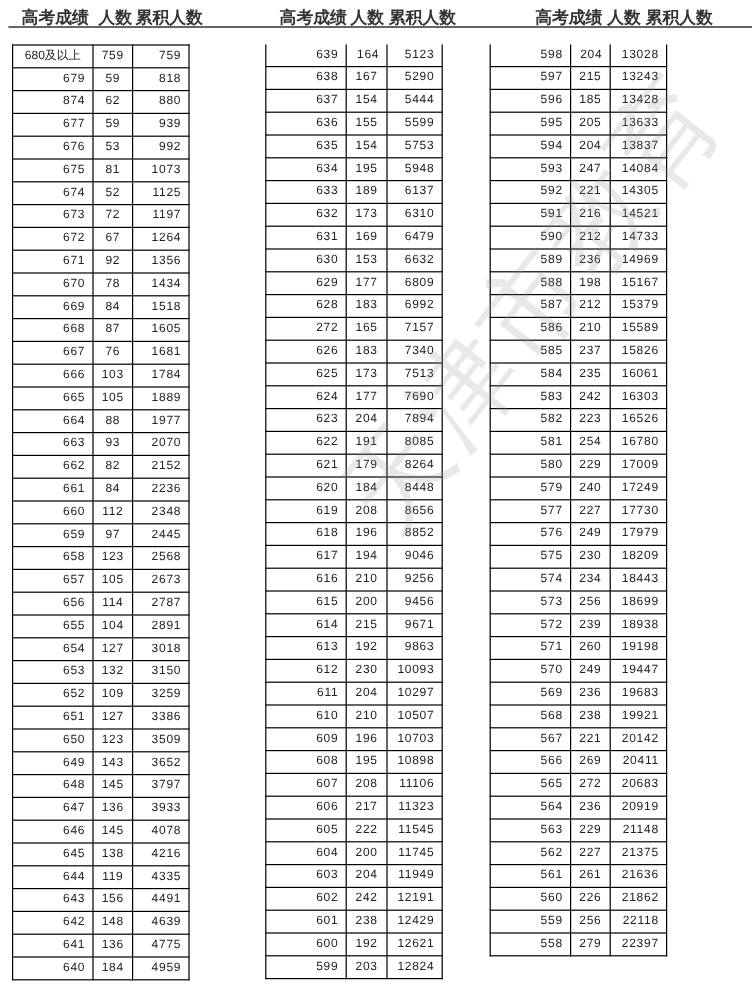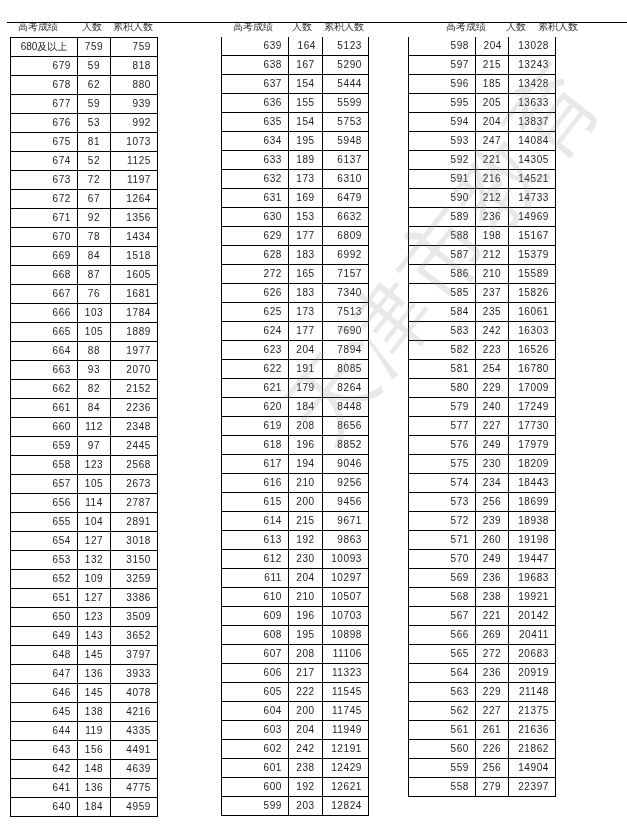--- a/index.html
+++ b/index.html
@@ -1,19 +1,19 @@
 <!DOCTYPE html>
 <html><head>
 <meta charset="utf-8">
 <style>
   html, body { margin:0; padding:0; background:#ffffff; }
   body { width:627px; height:831px; position:relative; overflow:hidden;
          font-family:"Liberation Sans", "DejaVu Sans", sans-serif; color:#222; }
-  .hdr { position:absolute; top:20px; height:14px; font-size:10px; color:#333;
-         font-family:"DejaVu Sans", sans-serif; white-space:nowrap; }
+  .hdr { position:absolute; top:6px; height:14px; font-size:14px; color:#333;
+         font-family:"DejaVu Sans", sans-serif; white-space:nowrap;font-weight:bold; }
   .hdr span { position:absolute; top:0; }
   .hline { position:absolute; left:7px; width:620px; top:22px; height:1px; background:#000; }
   table.score { position:absolute; top:37px; border-collapse:collapse; table-layout:fixed; }
   table.score td { height:18.15px; padding:0 6px; border:1px solid #000; text-align:right;
                    font-size:10px; letter-spacing:0.6px; color:#222; line-height:18px; box-sizing:border-box; }
   table.score td.c2 { text-align:center; }
   table.notop tr:first-child td { border-top:none;text-align:right; }
   table.score td.first { text-align:center; letter-spacing:0; padding:0 2px;margin-top:22px; }
   .wm { position:absolute; left:260px; top:395px; font-size:86px; color:rgba(150,150,150,0.22);
         transform:rotate(-52deg); transform-origin:left top; white-space:nowrap;
@@ -50,21 +50,21 @@
         <td class="first">680及以上</td>
         <td class="c2">759</td>
         <td>759</td>
       </tr>
       <tr>
         <td>679</td>
         <td class="c2">59</td>
         <td>818</td>
       </tr>
       <tr>
-        <td>678</td>
+        <td>874</td>
         <td class="c2">62</td>
         <td>880</td>
       </tr>
       <tr>
         <td>677</td>
         <td class="c2">59</td>
         <td>939</td>
       </tr>
       <tr>
         <td>676</td>
@@ -660,21 +660,21 @@
         <td>21636</td>
       </tr>
       <tr>
         <td>560</td>
         <td class="c2">226</td>
         <td>21862</td>
       </tr>
       <tr>
         <td>559</td>
         <td class="c2">256</td>
-        <td>14904</td>
+        <td>22118</td>
       </tr>
       <tr>
         <td>558</td>
         <td class="c2">279</td>
         <td>22397</td>
       </tr>
     </tbody>
 </table>
 
 <div class="wm">天津市教育</div>

